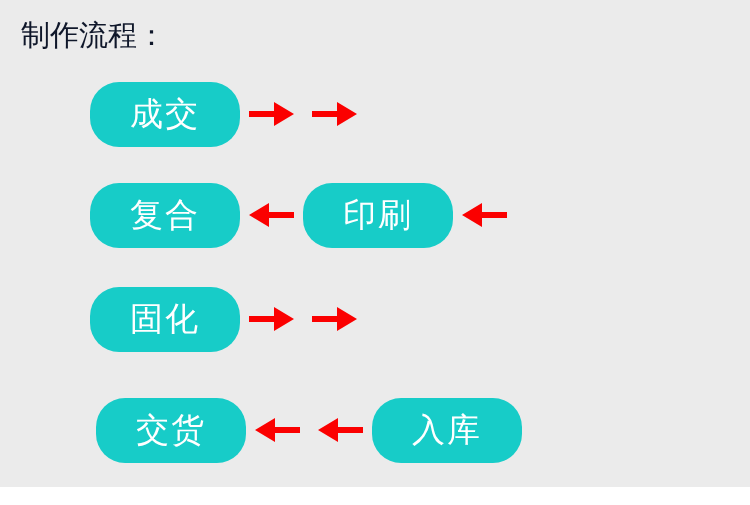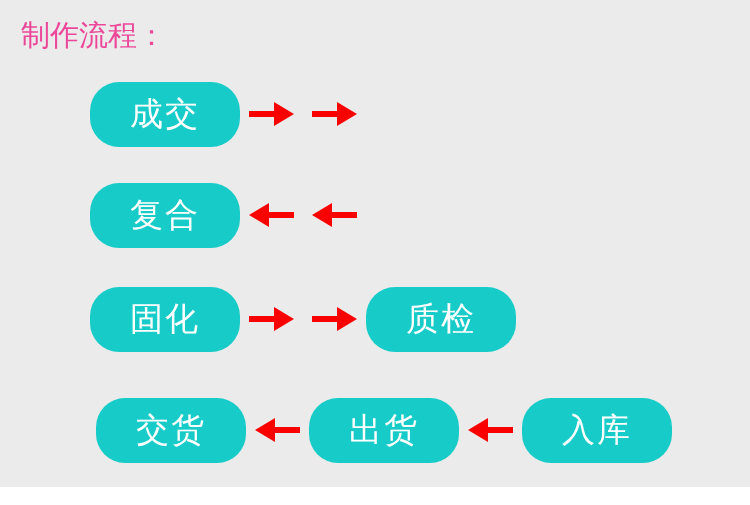--- a/index.html
+++ b/index.html
@@ -27,21 +27,21 @@
     height: 487px;
     background: #ebebeb;
   }
   #page-title {
     position: absolute;
     left: 21px;
     top: 17px;
     font-size: 29px;
     line-height: 36px;
     font-weight: 500;
-    color: #ec4899;
+    color: #0f172a;
     letter-spacing: 0px;
     white-space: nowrap;
   }
   .flow-row {
     position: absolute;
     left: 0;
     width: 750px;
     height: 58px;
     display: flex;
     flex-direction: row;
@@ -118,20 +118,21 @@
   </div>
 
   <div class="flow-row" id="row-1">
     <div class="node-spacer-left"></div>
     <div class="flow-node">复合</div>
     <div class="flow-arrow">
       <svg width="46" height="26" viewBox="0 0 46 26" aria-hidden="true">
         <path d="M45 10 H20 V1 L0 13 L20 25 V16 H45 Z" fill="currentColor"></path>
       </svg>
     </div>
+    <div class="flow-node">印刷</div>
     <div class="flow-arrow">
       <svg width="46" height="26" viewBox="0 0 46 26" aria-hidden="true">
         <path d="M45 10 H20 V1 L0 13 L20 25 V16 H45 Z" fill="currentColor"></path>
       </svg>
     </div>
     <div class="tail-spacer"></div>
   </div>
 
   <div class="flow-row" id="row-2">
     <div class="node-spacer-left"></div>
@@ -139,33 +140,31 @@
     <div class="flow-arrow">
       <svg width="46" height="26" viewBox="0 0 46 26" aria-hidden="true">
         <path d="M0 10 H25 V1 L45 13 L25 25 V16 H0 Z" fill="currentColor"></path>
       </svg>
     </div>
     <div class="flow-arrow">
       <svg width="46" height="26" viewBox="0 0 46 26" aria-hidden="true">
         <path d="M0 10 H25 V1 L45 13 L25 25 V16 H0 Z" fill="currentColor"></path>
       </svg>
     </div>
-    <div class="flow-node">质检</div>
     <div class="tail-spacer"></div>
   </div>
 
   <div class="flow-row" id="row-3">
     <div class="node-spacer-left"></div>
     <div class="flow-node">交货</div>
     <div class="flow-arrow">
       <svg width="46" height="26" viewBox="0 0 46 26" aria-hidden="true">
         <path d="M45 10 H20 V1 L0 13 L20 25 V16 H45 Z" fill="currentColor"></path>
       </svg>
     </div>
-    <div class="flow-node">出货</div>
     <div class="flow-arrow">
       <svg width="46" height="26" viewBox="0 0 46 26" aria-hidden="true">
         <path d="M45 10 H20 V1 L0 13 L20 25 V16 H45 Z" fill="currentColor"></path>
       </svg>
     </div>
     <div class="flow-node">入库</div>
     <div class="tail-spacer"></div>
   </div>
 
 </div>

